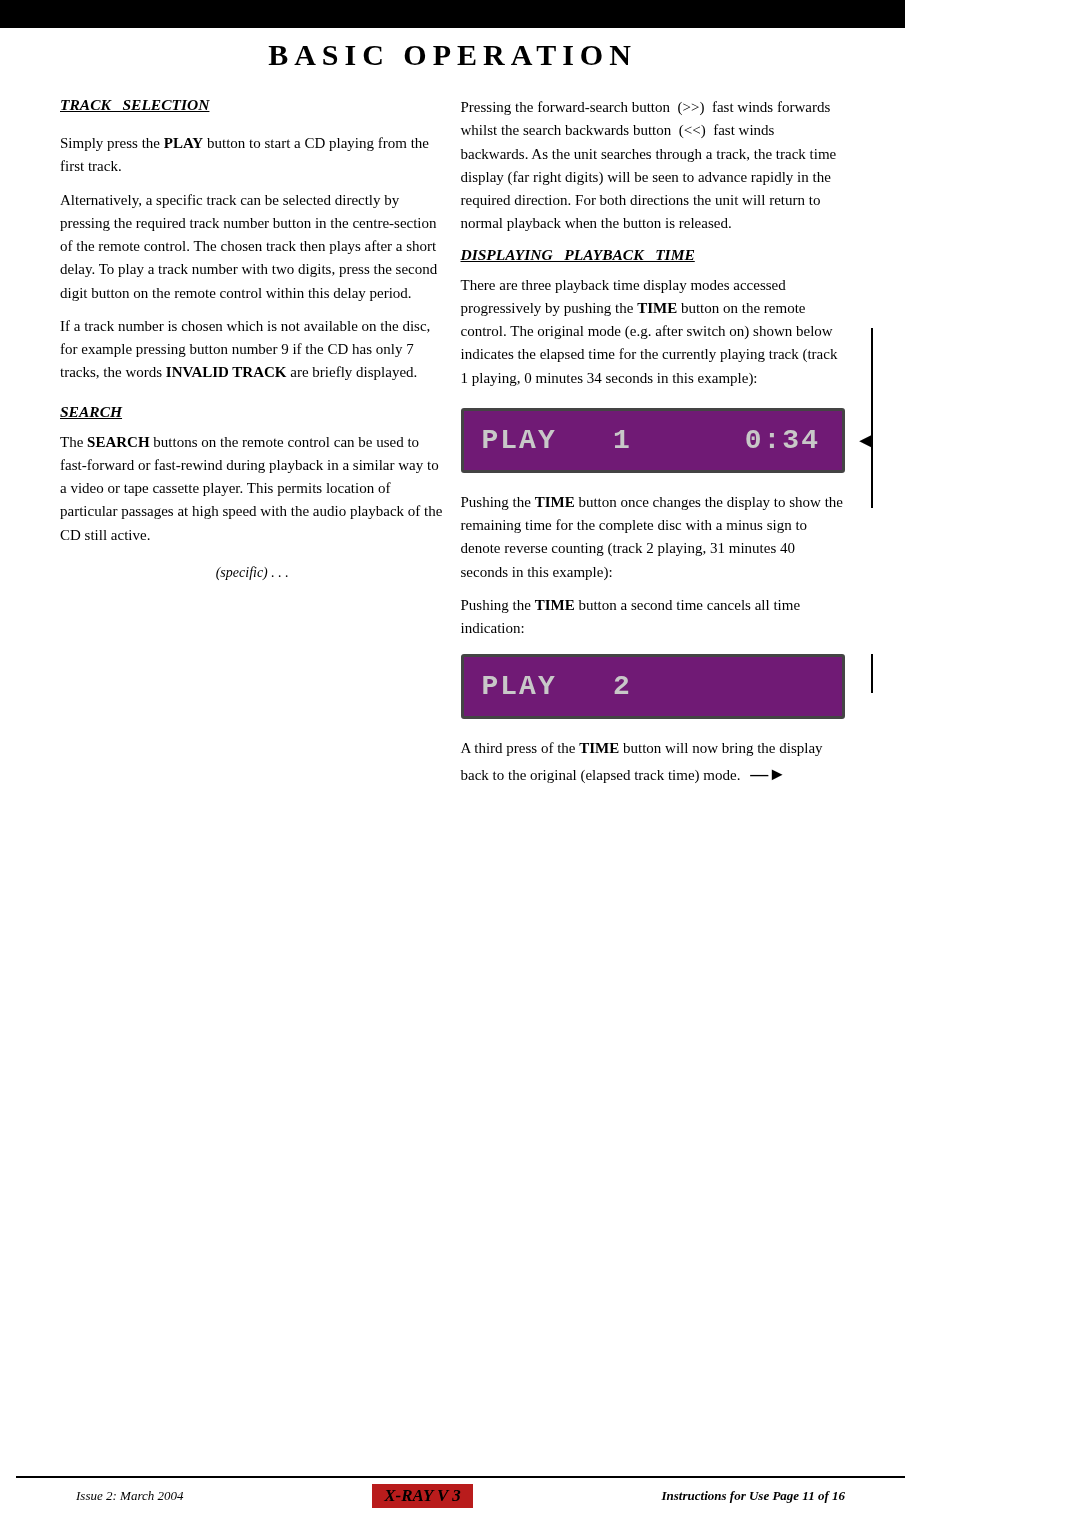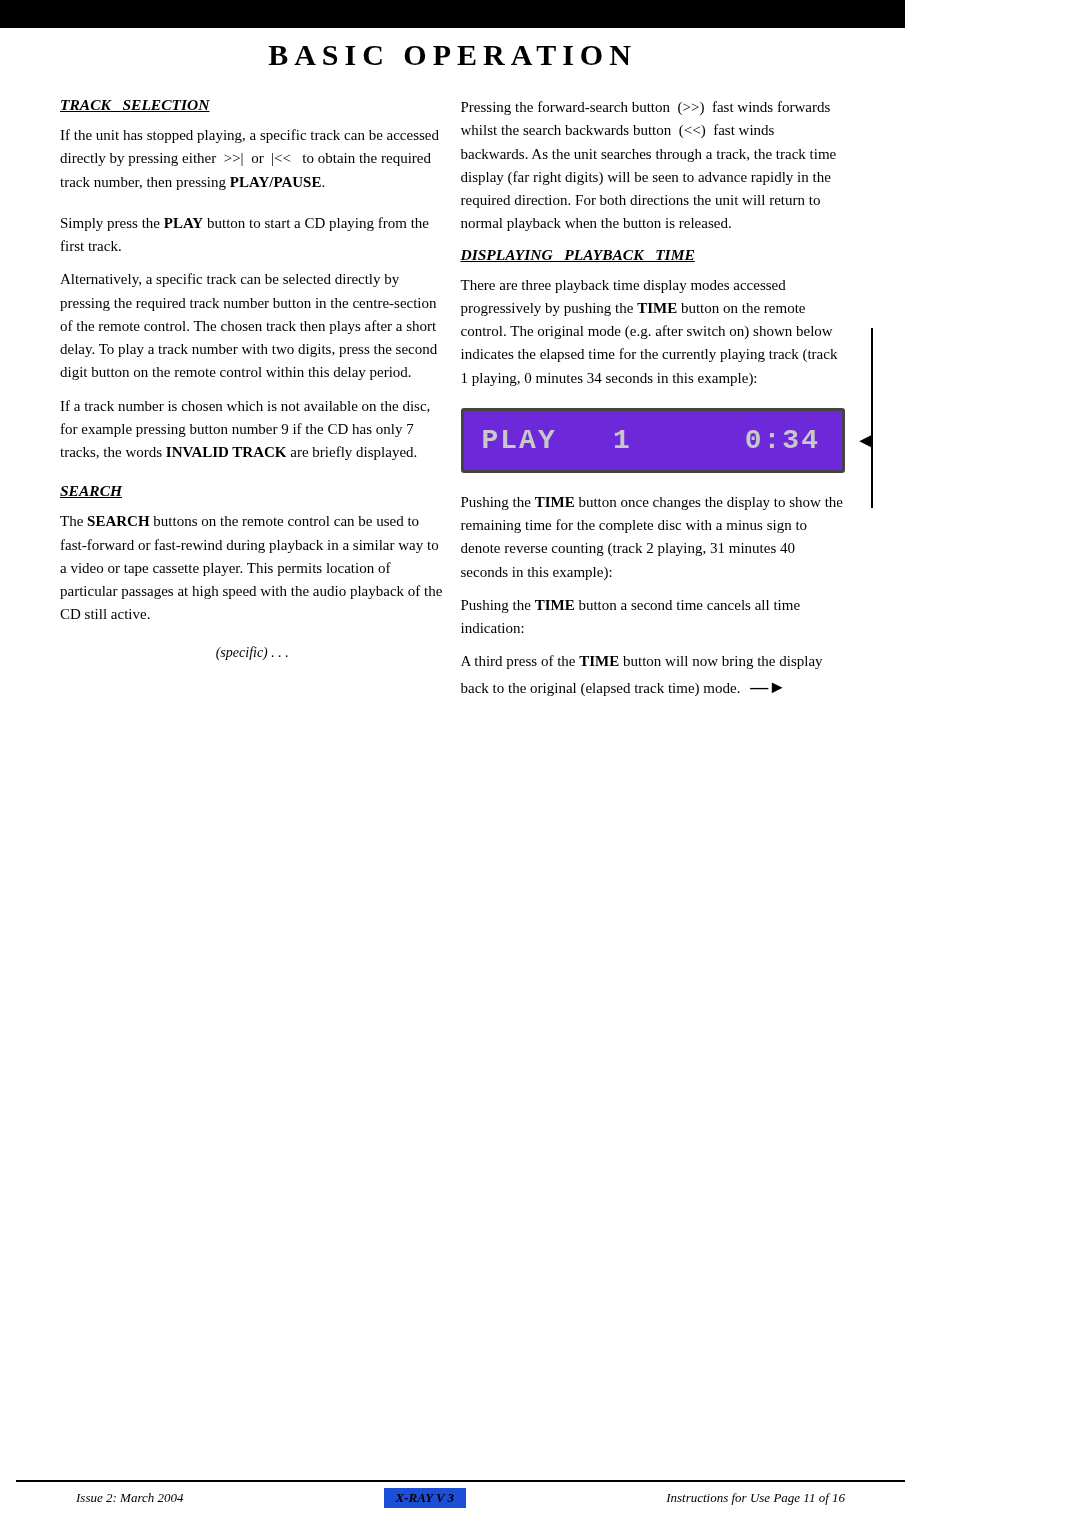--- a/index.html
+++ b/index.html
@@ -60,21 +60,21 @@
       margin-bottom: 18px;
     }
     p {
       margin-bottom: 10px;
       line-height: 1.55;
       font-size: 15px;
     }
     .bold { font-weight: bold; }
     
     .lcd-display {
-      background: #6d28d9;
+      background: #701a75;
       border: 3px solid #444;
       border-radius: 3px;
       padding: 14px 18px;
       margin: 14px 0 18px 0;
       font-family: 'Courier New', monospace;
       font-size: 28px;
       font-weight: bold;
       color: #d4d4d4;
       letter-spacing: 3px;
       display: flex;
@@ -100,30 +100,30 @@
       justify-content: space-between;
       padding: 0 60px;
       border-top: 2px solid #000;
       padding-top: 6px;
     }
     .footer-left {
       font-size: 13px;
       font-style: italic;
     }
     .footer-center {
-      font-size: 13px;
-      font-style: italic;
-      font-weight: bold;
-      background: #1d4ed8;
+      font-size: 17px;
+      font-style: italic;
+      font-weight: bold;
+      background: #b91c1c;
       padding: 2px 12px;
     }
     .footer-right {
       font-size: 13px;
       font-style: italic;
-      font-weight: normal;
+      font-weight: bold;
     }
     .continued {
       text-align: center;
       font-style: italic;
       font-size: 14px;
       margin-top: 10px;
       margin-bottom: 16px;
     }
   </style>
 </head>
@@ -134,23 +134,20 @@
   <div class="header-bar"></div>
 
   <div class="page-title">BASIC  OPERATION</div>
 
   <div class="two-col">
 
     <div class="col-left">
 
       <div class="section">
         <div class="section-title">TRACK &nbsp; SELECTION</div>
-        <p>
-          If the unit has stopped playing, a specific track can be accessed directly by pressing either &nbsp;&gt;&gt;| &nbsp;or &nbsp;|&lt;&lt; &nbsp; to obtain the required track number, then pressing <span class="bold">PLAY/PAUSE</span>.
-        </p>
       </div>
 
       <div class="section">
         <p>
           Simply press the <span class="bold">PLAY</span> button to start a CD playing from the first track.
         </p>
         <p>
           Alternatively, a specific track can be selected directly by pressing the required track number button in the centre-section of the remote control.  The chosen track then plays after a short delay.  To play a track number with two digits, press the second digit button on the remote control within this delay period.
         </p>
         <p>
@@ -193,20 +190,27 @@
 
       <p>
         Pushing the <span class="bold">TIME</span> button once changes the display to show the remaining time for the complete disc with a minus sign to denote reverse counting (track 2 playing, 31 minutes 40 seconds in this example):
       </p>
 
 
       <p>
         Pushing the <span class="bold">TIME</span> button a second time cancels all time indication:
       </p>
 
+      <div style="position:relative;">
+        <div class="lcd-display">
+          <span class="lcd-text">PLAY &nbsp; 2</span>
+        </div>
+
+        <div style="position:absolute; right:-28px; top:0; width:2px; height:60%; background:#000;"></div>
+      </div>
 
       <p style="position:relative;">
         A third press of the <span class="bold">TIME</span> button will now bring the display back to the original (elapsed track time) mode. <span style="margin-left:6px; font-size:18px; font-weight:bold;">—►</span>
       </p>
 
     </div>
   </div>
 
   <div class="footer">
     <div class="footer-left">Issue 2:  March 2004</div>

